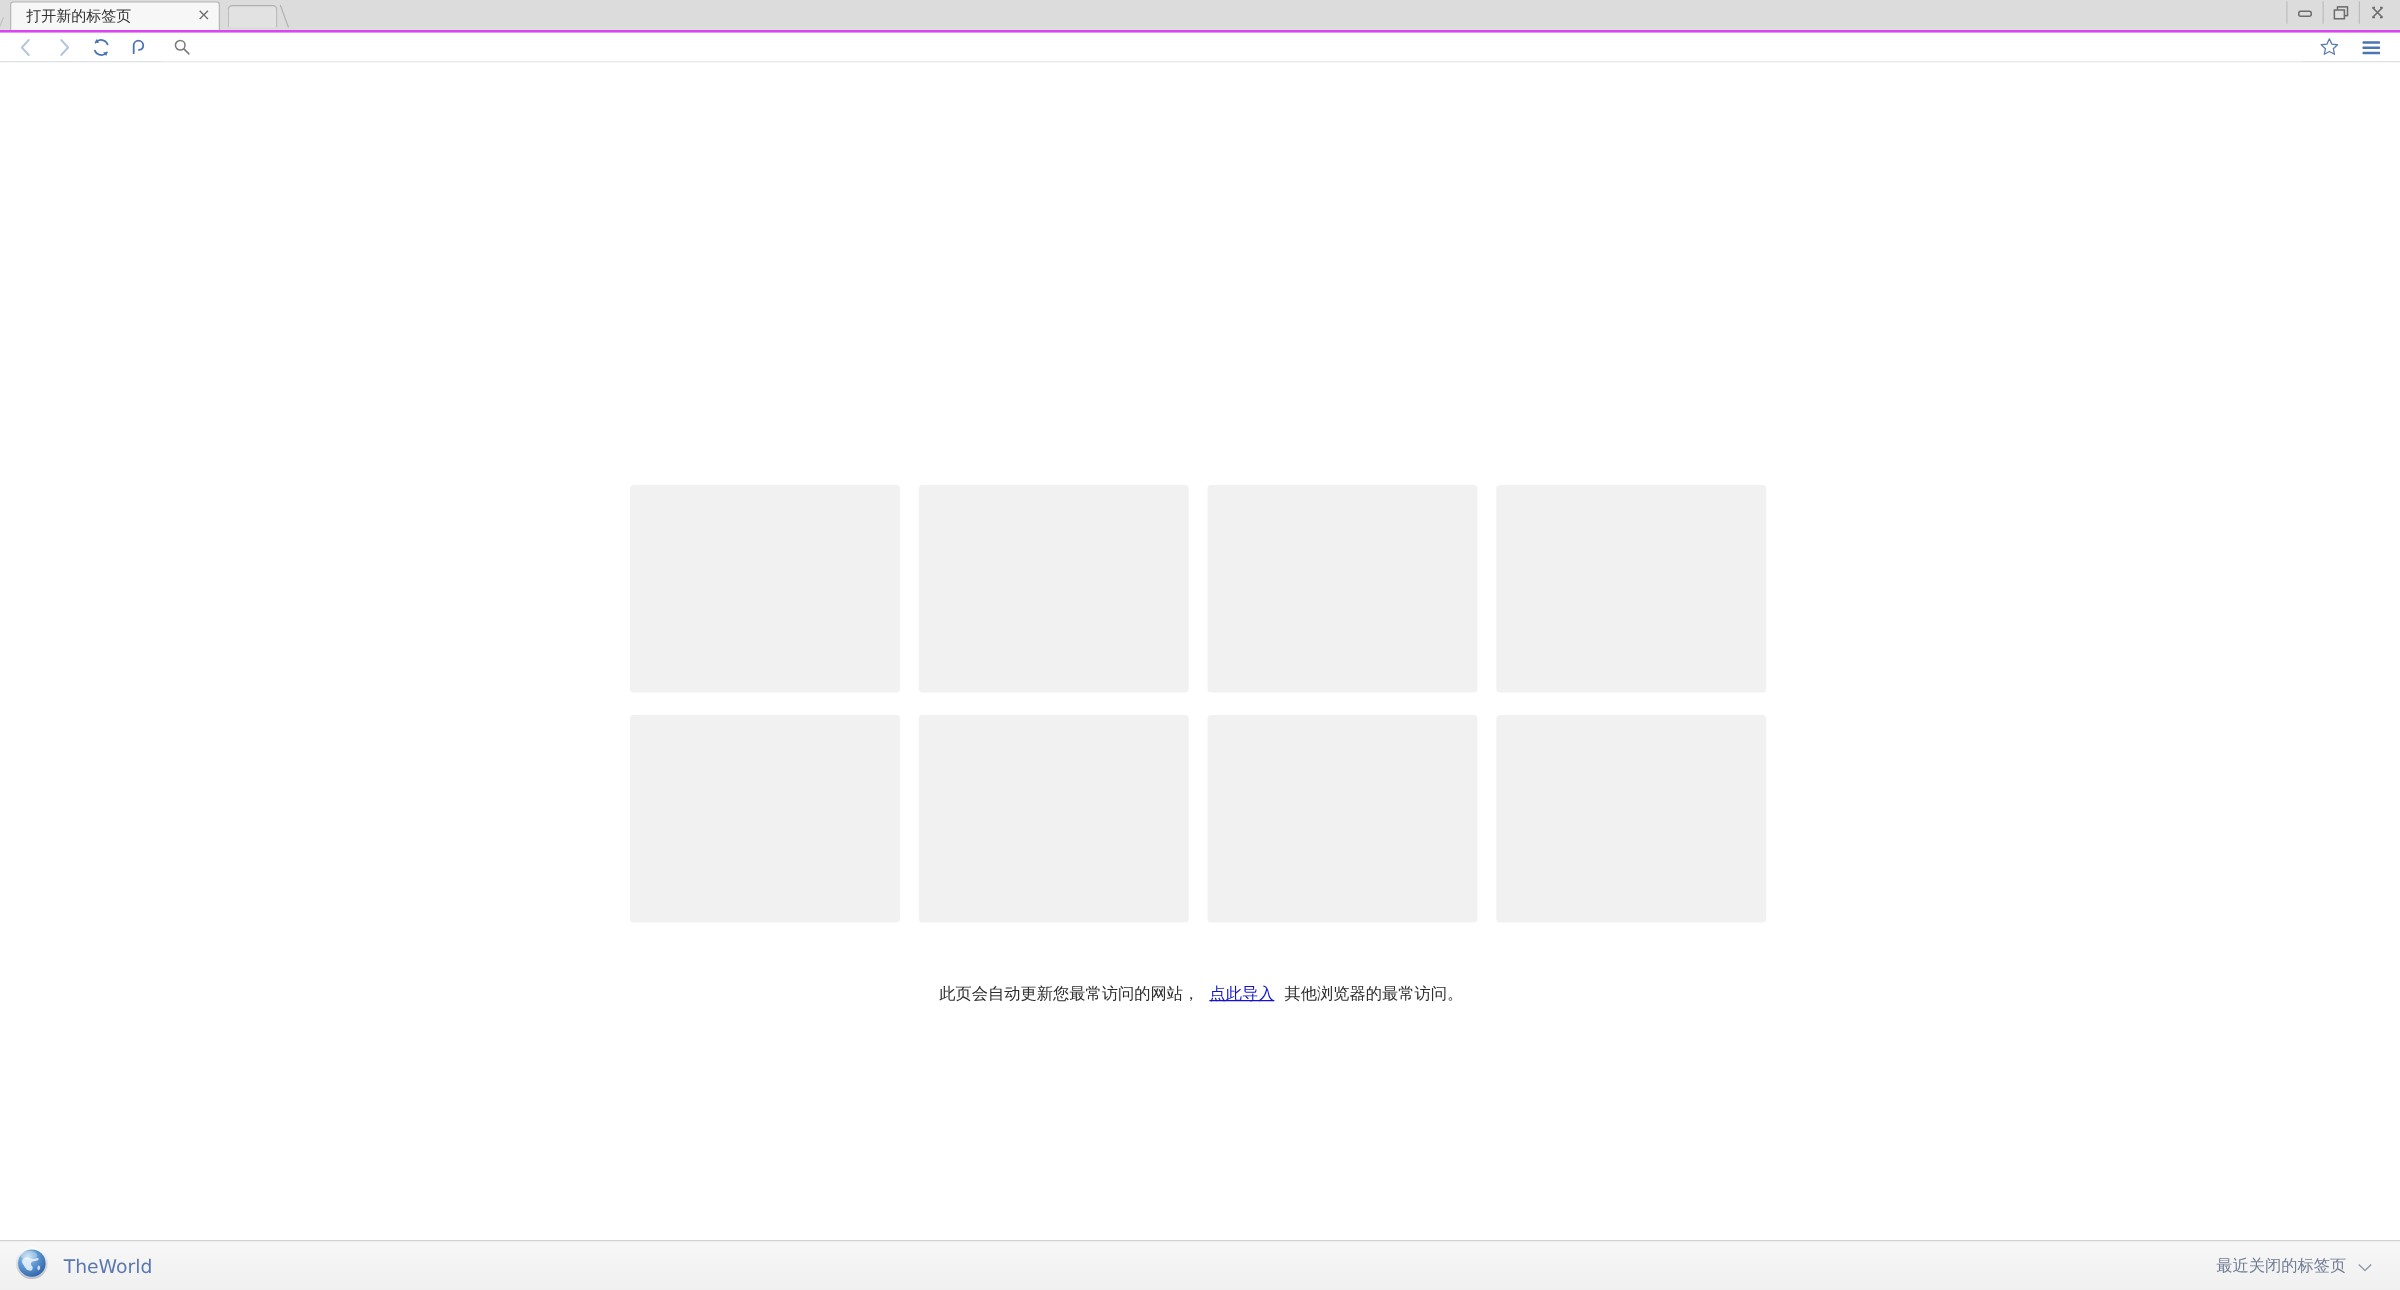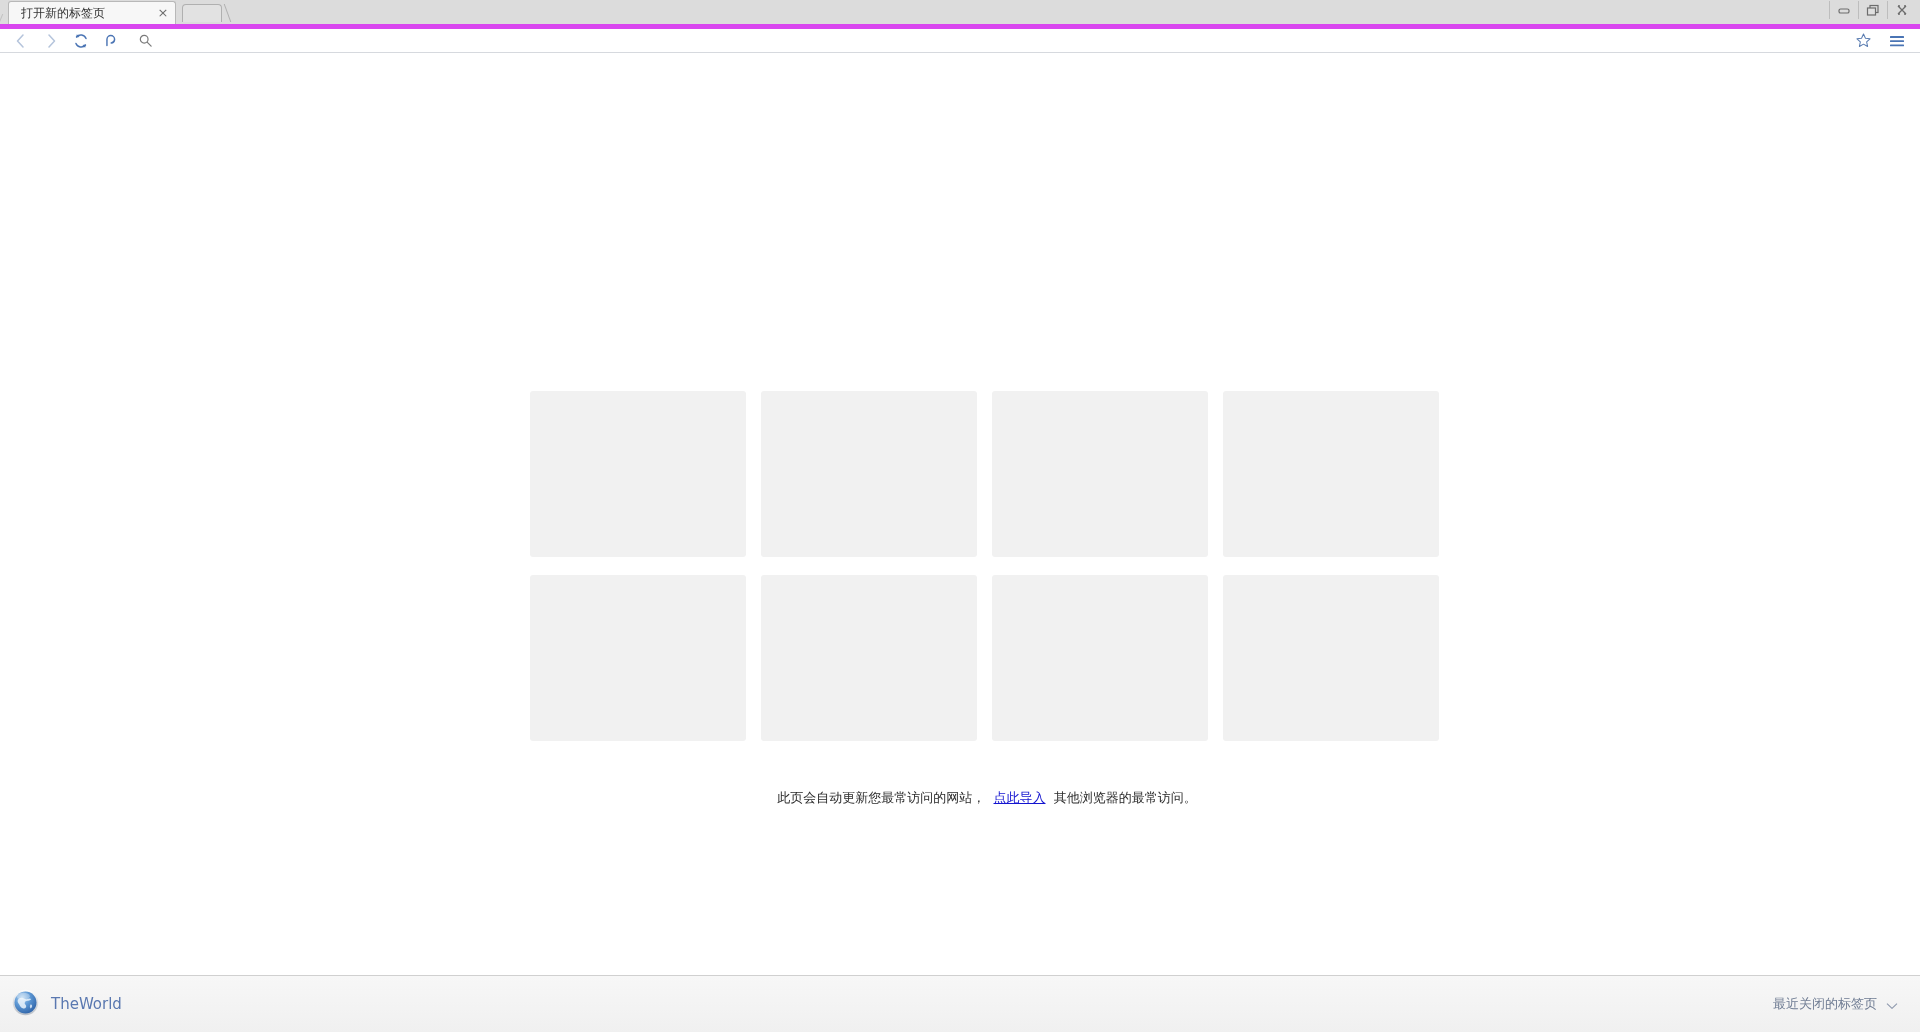--- a/index.html
+++ b/index.html
@@ -19,21 +19,21 @@
     display: flex;
     flex-direction: column;
     background: #ffffff;
   }
 
   
   .tabstrip {
     position: relative;
     height: 24px;
     background: #dcdcdc;
-    border-bottom: 5px solid #d946ef;
+    border-bottom: 2px solid #d946ef;
     display: flex;
     align-items: flex-end;
     flex: 0 0 auto;
   }
 
   .tab {
     position: relative;
     margin-left: 8px;
     height: 23px;
     min-width: 168px;
@@ -223,21 +223,20 @@
     overflow: hidden;
   }
 
   .speeddial {
     position: absolute;
     left: 504px;
     top: 338px;
     width: 914px;
     display: flex;
     flex-direction: column;
-    margin-left: 26px;
   }
   .dial-grid {
     display: grid;
     grid-template-columns: repeat(4, 216px);
     grid-template-rows: repeat(2, 166px);
     column-gap: 15px;
     row-gap: 18px;
   }
   .dial-tile {
     background: #f1f1f1;
@@ -255,21 +254,21 @@
   }
   .dial-caption .inline-link {
     color: #1414d0;
     text-decoration: underline;
     cursor: pointer;
     margin: 0 4px;
   }
 
   
   .statusbar {
-    height: 57px;
+    height: 40px;
     background: linear-gradient(#f7f7f7, #f0f0f0);
     border-top: 1px solid #d0d0d0;
     display: flex;
     align-items: center;
     justify-content: space-between;
     padding: 0 22px 0 12px;
     box-sizing: border-box;
     flex: 0 0 auto;
   }
   .brand {

